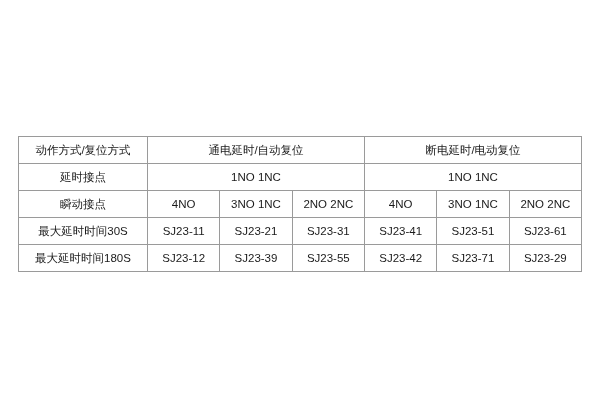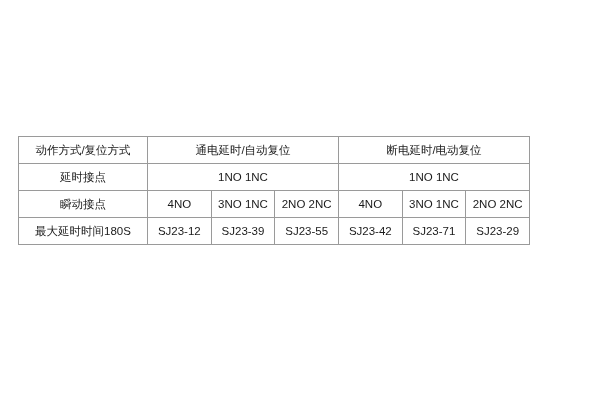--- a/index.html
+++ b/index.html
@@ -20,21 +20,21 @@
     background: #ffffff;
   }
   .table-wrap {
     position: absolute;
     left: 18px;
     top: 136px;
     width: 564px;
   }
   table.spec {
     border-collapse: collapse;
-    width: 512px;
+    width: 564px;
     table-layout: fixed;
   }
   table.spec td {
     border: 1px solid #9a9a9a;
     height: 26px;
     text-align: center;
     vertical-align: middle;
     font-size: 11.5px;
     color: #1a1a1a;
     padding: 0 2px;
@@ -76,20 +76,29 @@
         <tr>
           <td class="label-col">瞬动接点</td>
           <td class="data-col">4NO</td>
           <td class="data-col">3NO 1NC</td>
           <td class="data-col">2NO 2NC</td>
           <td class="data-col">4NO</td>
           <td class="data-col">3NO 1NC</td>
           <td class="data-col">2NO 2NC</td>
         </tr>
 
+        <tr>
+          <td class="label-col">最大延时时间30S</td>
+          <td class="data-col">SJ23-11</td>
+          <td class="data-col">SJ23-21</td>
+          <td class="data-col">SJ23-31</td>
+          <td class="data-col">SJ23-41</td>
+          <td class="data-col">SJ23-51</td>
+          <td class="data-col">SJ23-61</td>
+        </tr>
 
         <tr>
           <td class="label-col">最大延时时间180S</td>
           <td class="data-col">SJ23-12</td>
           <td class="data-col">SJ23-39</td>
           <td class="data-col">SJ23-55</td>
           <td class="data-col">SJ23-42</td>
           <td class="data-col">SJ23-71</td>
           <td class="data-col">SJ23-29</td>
         </tr>

